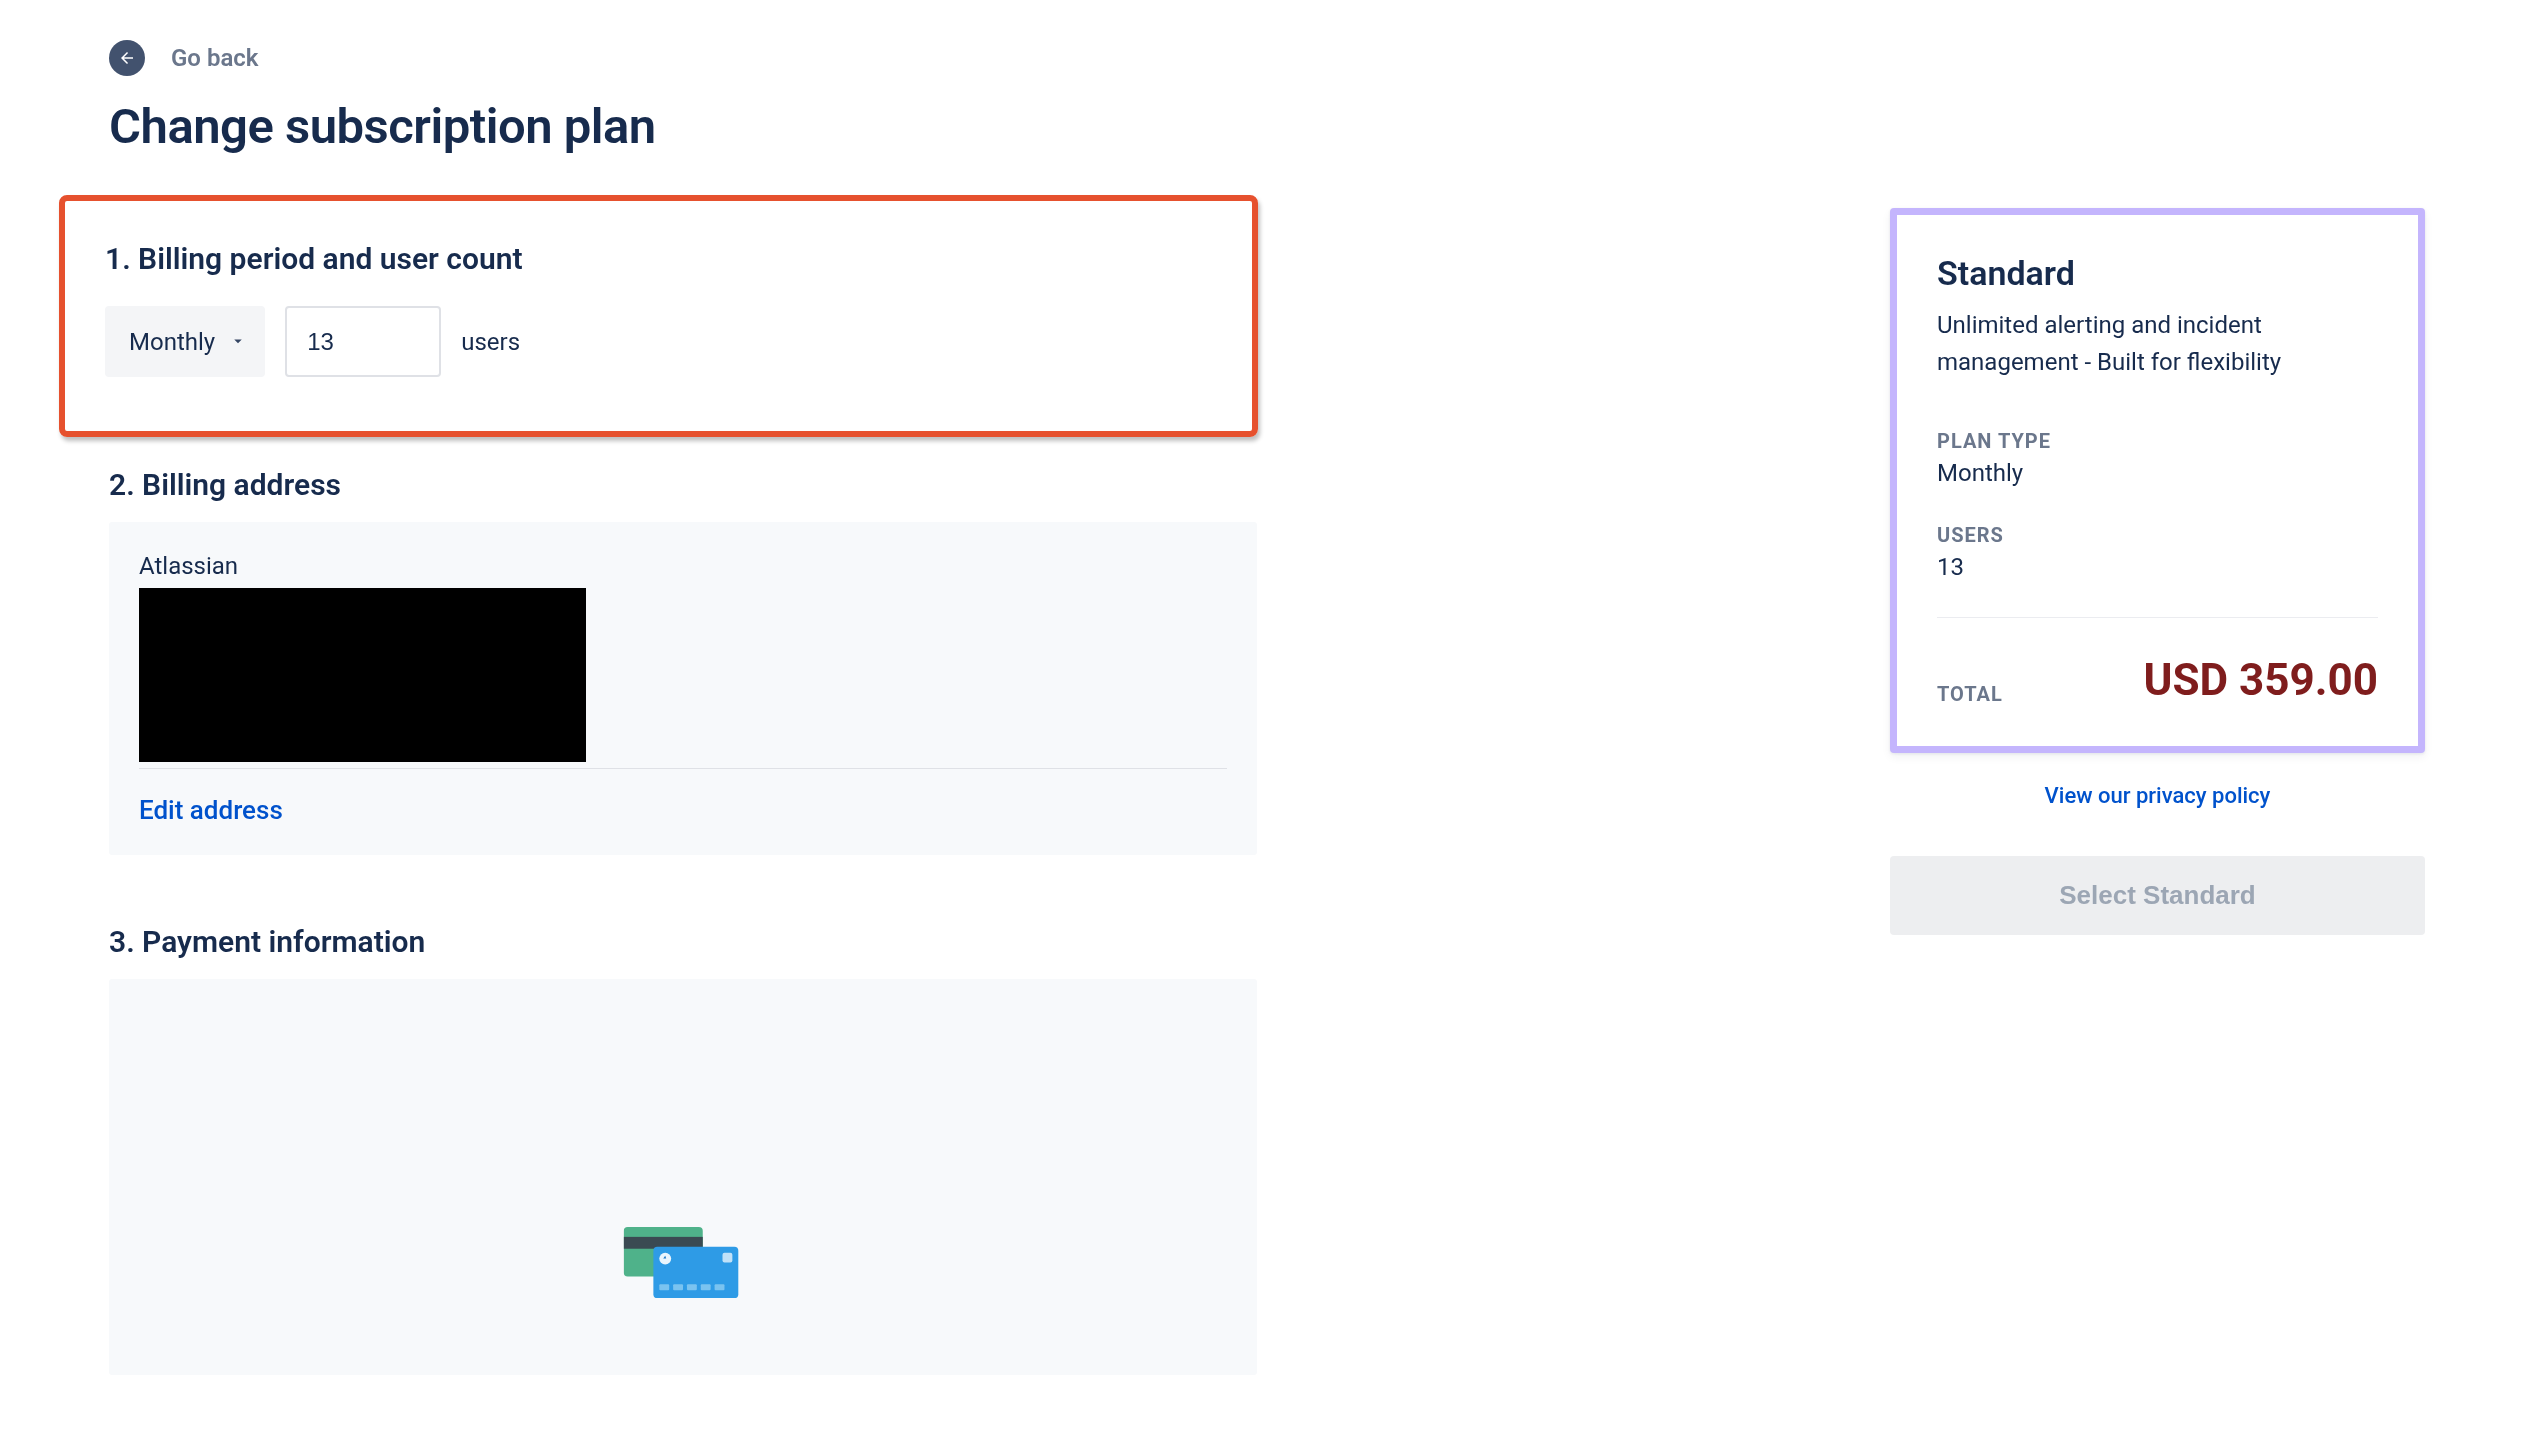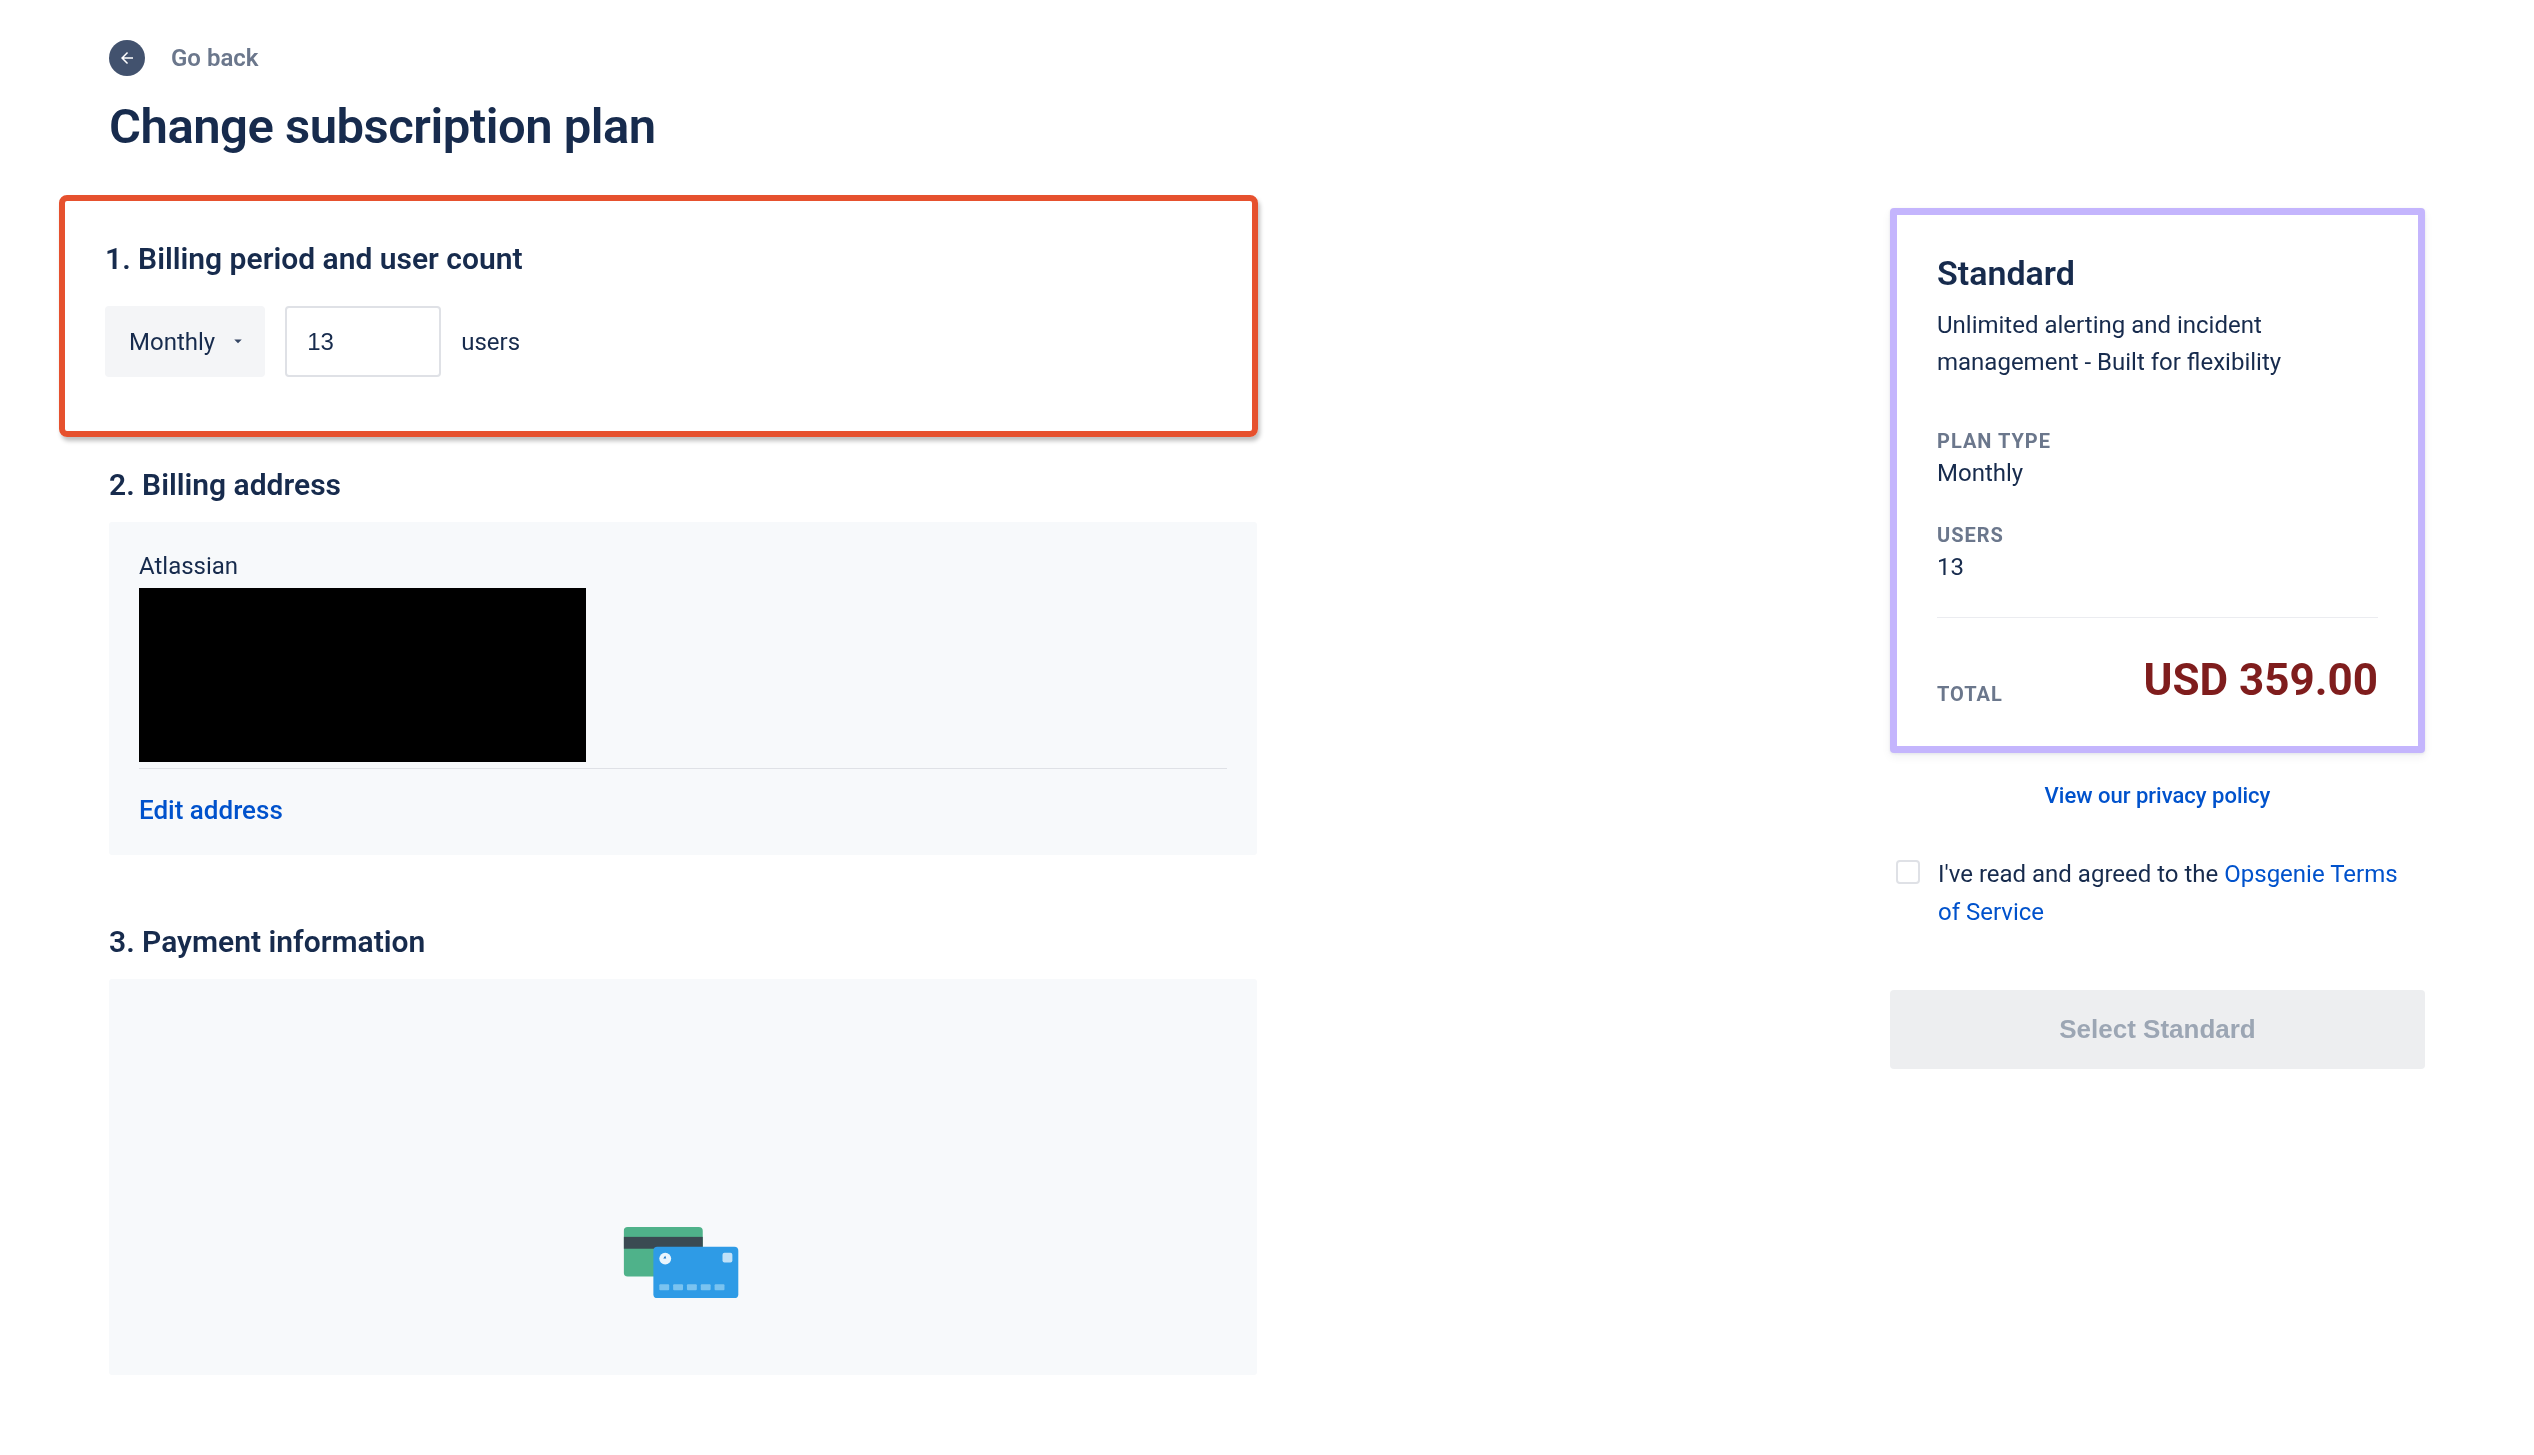--- a/index.html
+++ b/index.html
@@ -322,23 +322,17 @@
       <hr class="divider">
 
       <div class="total-row">
         <span class="meta-label">TOTAL</span>
         <span class="total-amount">USD 359.00</span>
       </div>
     </div>
 
     <div class="privacy">View our privacy policy</div>
 
-    <div class="consent-row">
-      <div class="checkbox"></div>
-      <div class="consent-text">
-        <span>I've read and agreed to the </span><span class="link-inline">Opsgenie Terms of Service</span>
-      </div>
-    </div>
 
     <button class="select-btn">Select Standard</button>
   </div>
 </div>
 
 
 </body></html>

